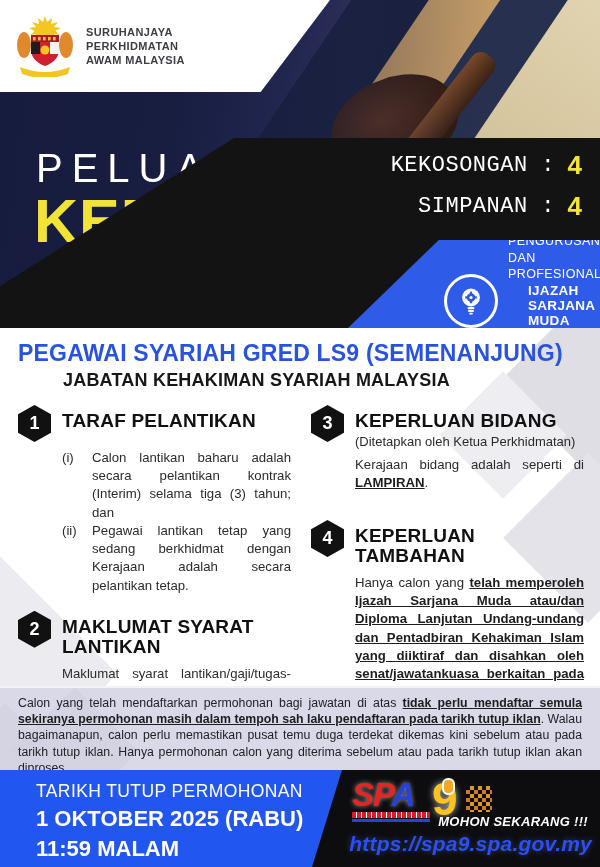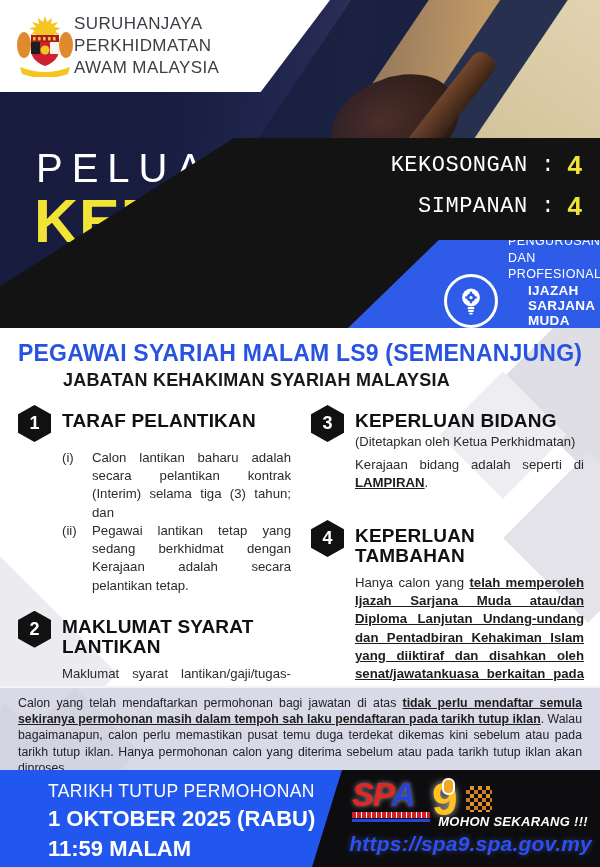--- a/index.html
+++ b/index.html
@@ -17,21 +17,21 @@
   .ph-pages { position:absolute; top:-50px; right:-80px; width:300px; height:300px; background:linear-gradient(180deg,#e3d6b4,#cdbc92); transform:rotate(34deg); }
   .ph-book1 { position:absolute; top:-60px; left:300px; width:92px; height:300px; background:#1a2240; transform:rotate(34deg); }
   .ph-book2 { position:absolute; top:-70px; left:378px; width:64px; height:310px; background:#c29a66; transform:rotate(34deg); }
   .ph-book3 { position:absolute; top:-80px; left:452px; width:56px; height:320px; background:#27304f; transform:rotate(34deg); }
   .ph-gavel { position:absolute; top:78px; left:330px; width:130px; height:92px; background:radial-gradient(ellipse at 40% 40%,#5a3322,#2e1a10 75%); border-radius:48%; transform:rotate(-22deg); }
   .ph-handle { position:absolute; top:40px; left:430px; width:26px; height:150px; background:linear-gradient(90deg,#7a4a2a,#3a2214); transform:rotate(38deg); border-radius:10px; }
   .ph-shade { position:absolute; inset:0; background:linear-gradient(95deg,rgba(23,28,62,.97) 0%,rgba(23,28,62,.88) 30%,rgba(26,30,66,.35) 55%,rgba(26,30,66,0) 78%); }
 
   .header-band { position:absolute; top:0; left:0; width:330px; height:92px; background:#ffffff;
     clip-path:polygon(0 0,100% 0,79% 100%,0 100%); display:flex; align-items:center; padding:8px 0 8px 16px; }
-  .org-name { font-size:17px; font-weight:400; color:#3d3d46; line-height:1.28; letter-spacing:.4px; }
+  .org-name { margin-left:12px; font-size:11px; font-weight:700; color:#3d3d46; line-height:1.28; letter-spacing:.4px; }
 
   .peluang { position:absolute; left:36px; top:146px; color:#ffffff; font-size:40px; font-weight:300; letter-spacing:9px; }
   .kerjaya { position:absolute; left:34px; top:186px; color:#f2e435; font-size:61px; font-weight:900; letter-spacing:1px; }
 
   .hero-black { position:absolute; bottom:0; left:0; width:600px; height:190px; background:#131313;
     clip-path:polygon(39% 0,100% 0,100% 100%,0 100%,0 78%); }
   .vac-rows { position:absolute; top:150px; right:18px; width:240px; text-align:right; }
   .vac-row { margin-bottom:10px; white-space:nowrap; }
   .vac-label { color:#ffffff; font-size:22px; font-weight:500; letter-spacing:.5px; vertical-align:middle;font-family:Liberation Mono, monospace; }
   .vac-value { color:#f2e435; font-size:26px; font-weight:800; margin-left:8px; vertical-align:middle; }
@@ -73,21 +73,21 @@
   
   .notice { position:absolute; top:686px; left:0; width:600px; height:84px; background:#d9d9e7; border-top:2px solid #f2f2f8; overflow:hidden; }
   .ndec1 { position:absolute; width:90px; height:90px; left:30px; top:18px; transform:rotate(45deg); background:#cfcfdf; opacity:.6; }
   .ndec2 { position:absolute; width:70px; height:70px; left:-30px; top:30px; transform:rotate(45deg); background:#d2d2e1; opacity:.7; }
   .notice-inner { position:relative; z-index:1; padding:7px 18px 0 18px; }
   .notice-text { font-size:12.3px; color:#222228; line-height:1.32; text-align:justify; }
 
   
   .footer { position:absolute; top:770px; left:0; width:600px; height:97px; background:#2257ef; overflow:hidden; }
   .footer-black { position:absolute; inset:0; background:#0d0d10; clip-path:polygon(57% 0,100% 0,100% 100%,52% 100%); }
-  .close-block { position:absolute; left:48px; top:11px; color:#fff; }
+  .close-block { position:absolute; left:36px; top:11px; color:#fff; }
   .close-label { font-size:17.5px; font-weight:500; letter-spacing:.4px; }
   .close-date { font-size:22px; font-weight:800; margin-top:4px; }
   .close-time { font-size:22px; font-weight:800; margin-top:4px; }
 
   .spa9 { position:absolute; left:352px; top:10px; display:flex; align-items:flex-start; }
   .spa-word { display:flex; flex-direction:column; }
   .spa-letters { font-size:33px; font-weight:900; font-style:italic; letter-spacing:-1px; line-height:.9;
     text-shadow:0 0 5px rgba(255,255,255,.55); }
   .ls { color:#e42524; } .lp { color:#e42524; } .la { color:#2742d8; }
   .spa-bar-red { margin-top:2px; width:78px; height:6px; background:repeating-linear-gradient(90deg,#d41f24 0 4px,#fff 4px 5px); }
@@ -179,21 +179,21 @@
     </div>
   </div>
 
   <div class="content">
     <div class="deco dec1"></div>
     <div class="deco dec2"></div>
     <div class="deco dec3"></div>
     <div class="deco dec4"></div>
 
     <div class="content-inner">
-      <div class="job-title">PEGAWAI SYARIAH MALAM LS9 (SEMENANJUNG)</div>
+      <div class="job-title">PEGAWAI SYARIAH GRED LS9 (SEMENANJUNG)</div>
       <div class="job-dept">JABATAN KEHAKIMAN SYARIAH MALAYSIA</div>
 
       <div class="cols">
 
         <div class="col">
           <div class="section">
             <div class="sec-head">
               <div class="hex">1</div>
               <div class="sec-title">TARAF PELANTIKAN</div>
             </div>

